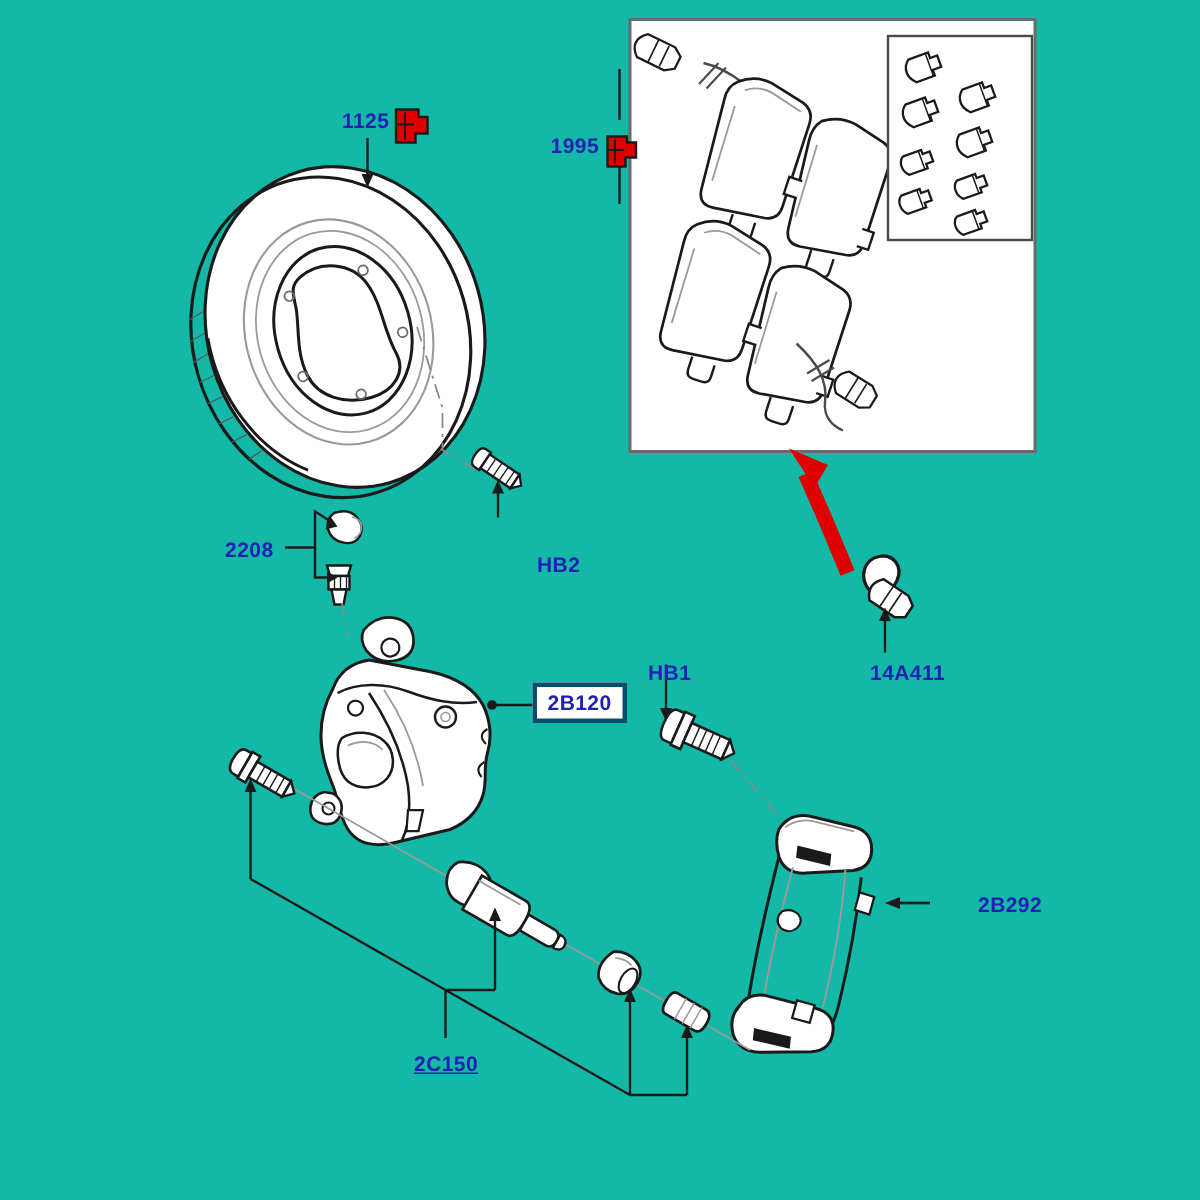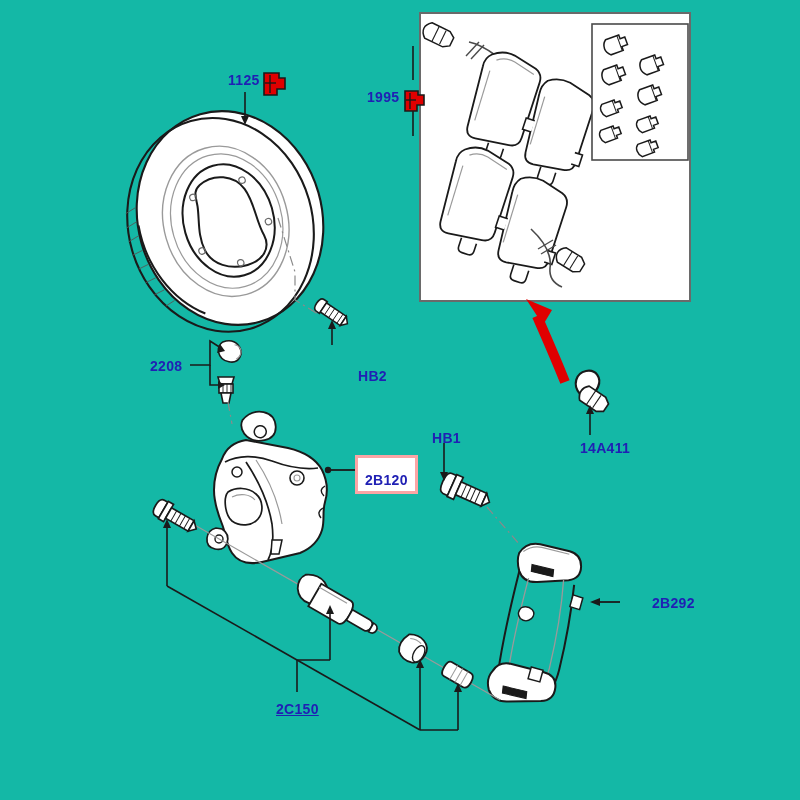--- a/index.html
+++ b/index.html
@@ -29,22 +29,22 @@
     position: absolute;
     color: #2020b4;
     font-family: "Liberation Sans", sans-serif;
     font-size: 14px;
     font-weight: bold;
     letter-spacing: 0.3px;
     white-space: nowrap;
     line-height: 1;
   }
   .label.highlight {
-    border: 3px solid #fca5a5;
-    padding: 15px 7px 4px 7px;
+    border: 3px solid #0c4a6e;
+    padding: 3px 7px 4px 7px;
     background: #ffffff;
   }
 </style>
 </head>
 <body>
 
 <div id="canvas">
 
   <svg class="layer" viewBox="0 0 800 800">
     <defs>
@@ -441,21 +441,21 @@
   <div class="label" style="left:228px; top:73px;">1125</div>
 
   <div class="label" style="left:367px; top:90px;">1995</div>
 
   <div class="label" style="left:150px; top:359px;">2208</div>
 
   <div class="label" style="left:322px; top:369px;margin-left:36px;">HB2</div>
 
   <div class="label highlight" style="left:355px; top:455px;">2B120</div>
 
-  <div class="label" style="left:432px; top:431px;">HB1</div>
+  <div class="label" style="left:432px; top:441px;">HB1</div>
 
   <div class="label" style="left:580px; top:441px;">14A411</div>
 
   <div class="label" style="left:652px; top:596px;">2B292</div>
 
   <div class="label" style="left:276px; top:702px;text-decoration:underline;">2C150</div>
 
 </div>
 
 </body></html>

